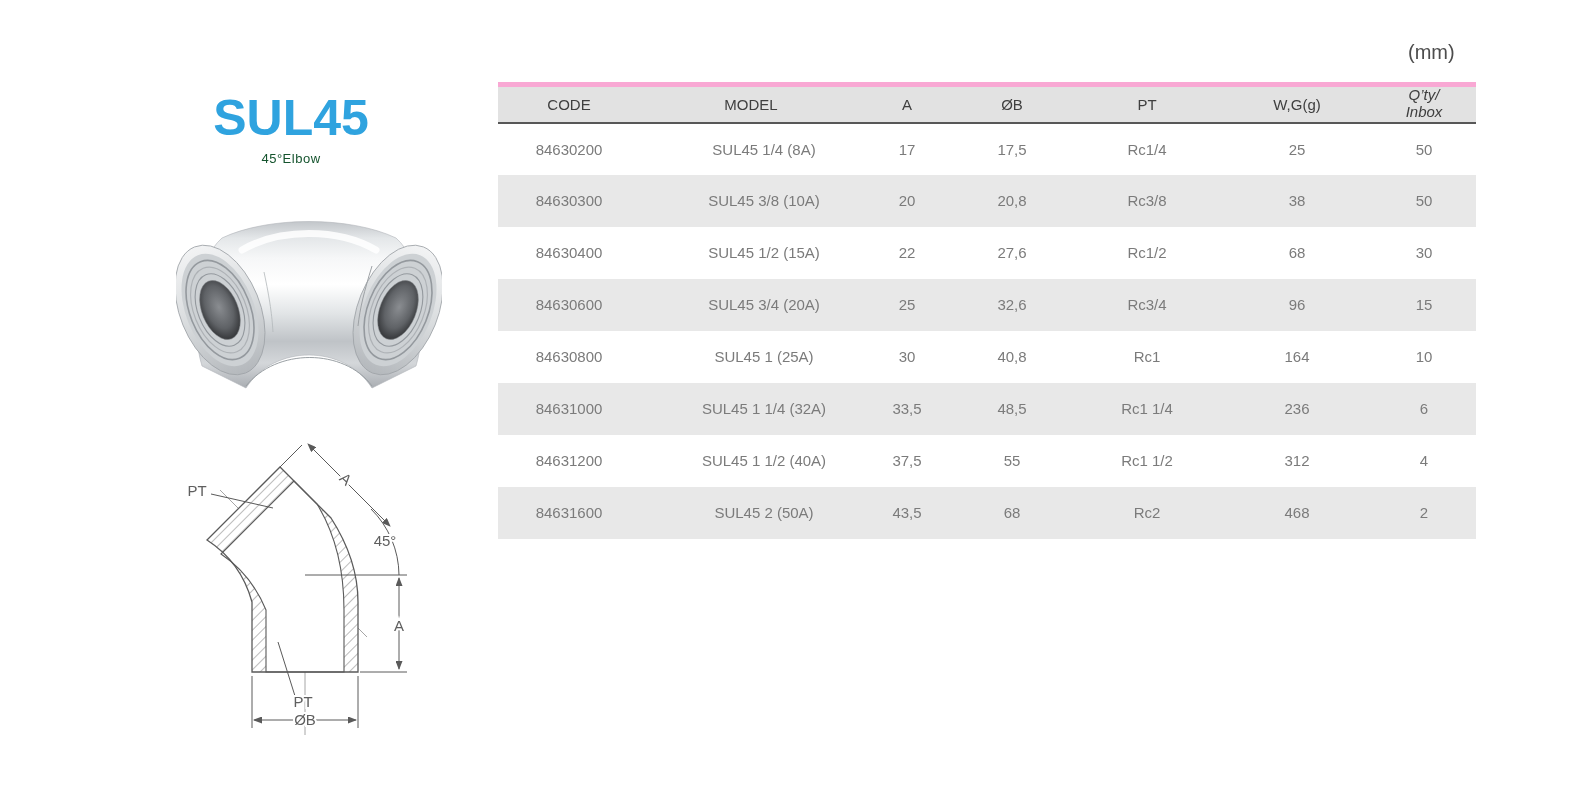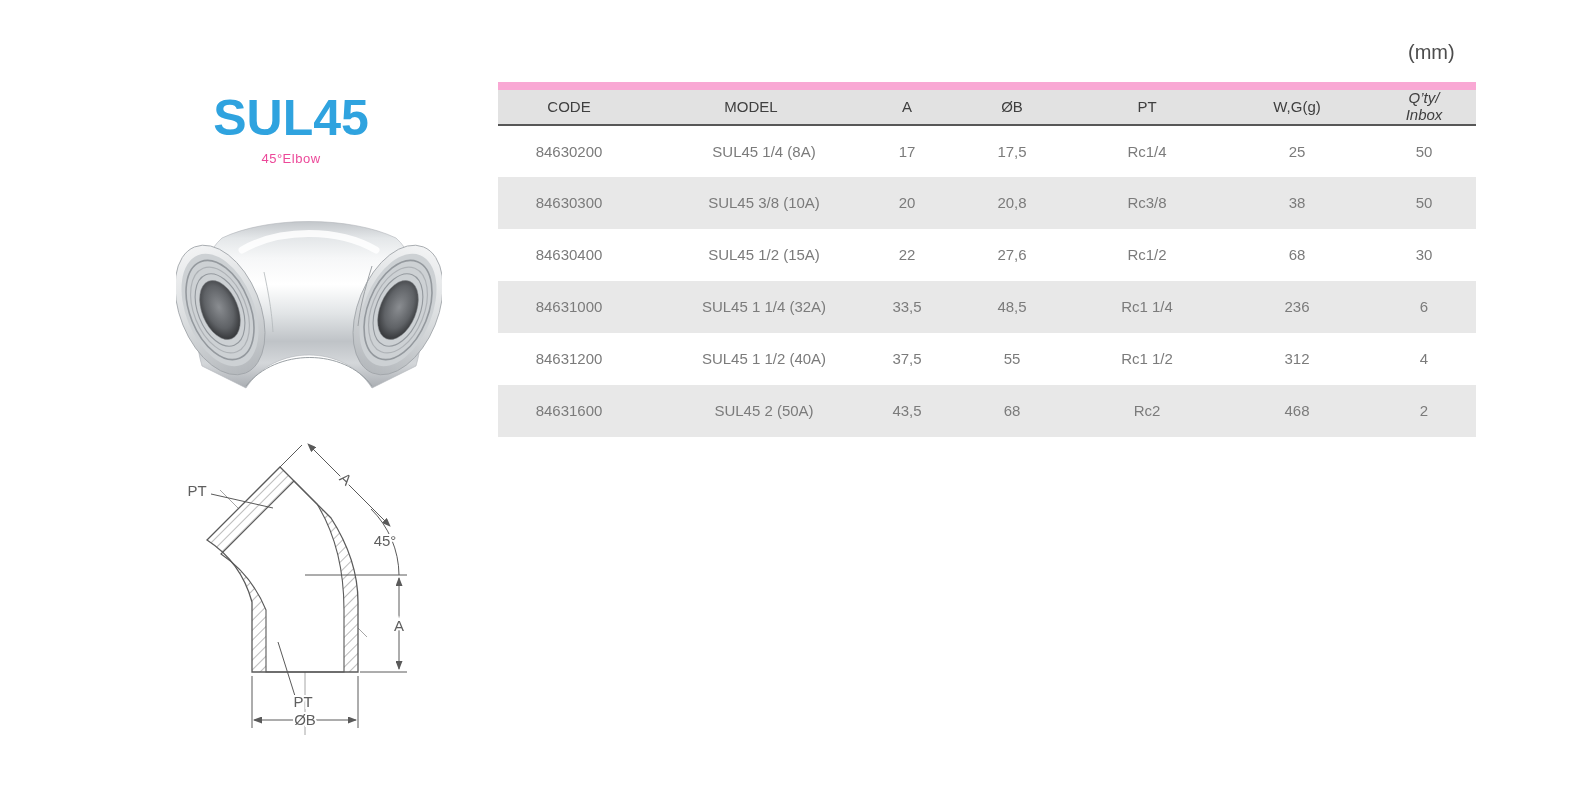--- a/index.html
+++ b/index.html
@@ -12,35 +12,35 @@
 
   
   .product-block {
     position:absolute; left:160px; top:68px; width:262px; text-align:center;margin-top:25px;
   }
   .product-title {
     font-size:50px; font-weight:bold; letter-spacing:0px; line-height:1;
     color:#2fa3df;
   }
   .product-subtitle {
-    margin-top:8px; font-size:13px; color:#ec4899; letter-spacing:0.5px;text-align:center;
+    margin-top:8px; font-size:13px; color:#14532d; letter-spacing:0.5px;text-align:center;
   }
   .photo-wrap { position:absolute; left:176px; top:208px; width:266px; height:192px; }
   .diagram-wrap { position:absolute; left:145px; top:430px; width:320px; height:315px; }
 
   
   .unit-label {
     position:absolute; left:1408px; top:41px; width:70px;
     font-size:20px; color:#4d4d4d; text-align:left;
   }
   .table-wrap { position:absolute; left:498px; top:82px; width:978px; }
   table.data-table {
     width:978px; table-layout:fixed; border-collapse:collapse;
     font-size:15px; color:#7b7b7b;
-    border-top:8px solid #f9a8d4;
+    border-top:5px solid #f9a8d4;
   }
   table.data-table thead th {
     background:#e2e2e2; font-weight:normal; color:#3f3f3f;
     height:38px; border-bottom:2px solid #575757; font-size:15px;
     vertical-align:middle;
   }
   table.data-table thead th .hline { display:block; line-height:1.12;font-style:italic; }
   table.data-table tbody td {
     height:52px; text-align:center; vertical-align:middle;
   }
@@ -209,20 +209,38 @@
         <tr>
           <td>84630400</td>
           <td class="model-cell">SUL45 1/2 (15A)</td>
           <td>22</td>
           <td>27,6</td>
           <td>Rc1/2</td>
           <td>68</td>
           <td>30</td>
         </tr>
         <tr>
+          <td>84630600</td>
+          <td class="model-cell">SUL45 3/4 (20A)</td>
+          <td>25</td>
+          <td>32,6</td>
+          <td>Rc3/4</td>
+          <td>96</td>
+          <td>15</td>
+        </tr>
+        <tr>
+          <td>84630800</td>
+          <td class="model-cell">SUL45 1 (25A)</td>
+          <td>30</td>
+          <td>40,8</td>
+          <td>Rc1</td>
+          <td>164</td>
+          <td>10</td>
+        </tr>
+        <tr>
           <td>84631000</td>
           <td class="model-cell">SUL45 1 1/4 (32A)</td>
           <td>33,5</td>
           <td>48,5</td>
           <td>Rc1 1/4</td>
           <td>236</td>
           <td>6</td>
         </tr>
         <tr>
           <td>84631200</td>

